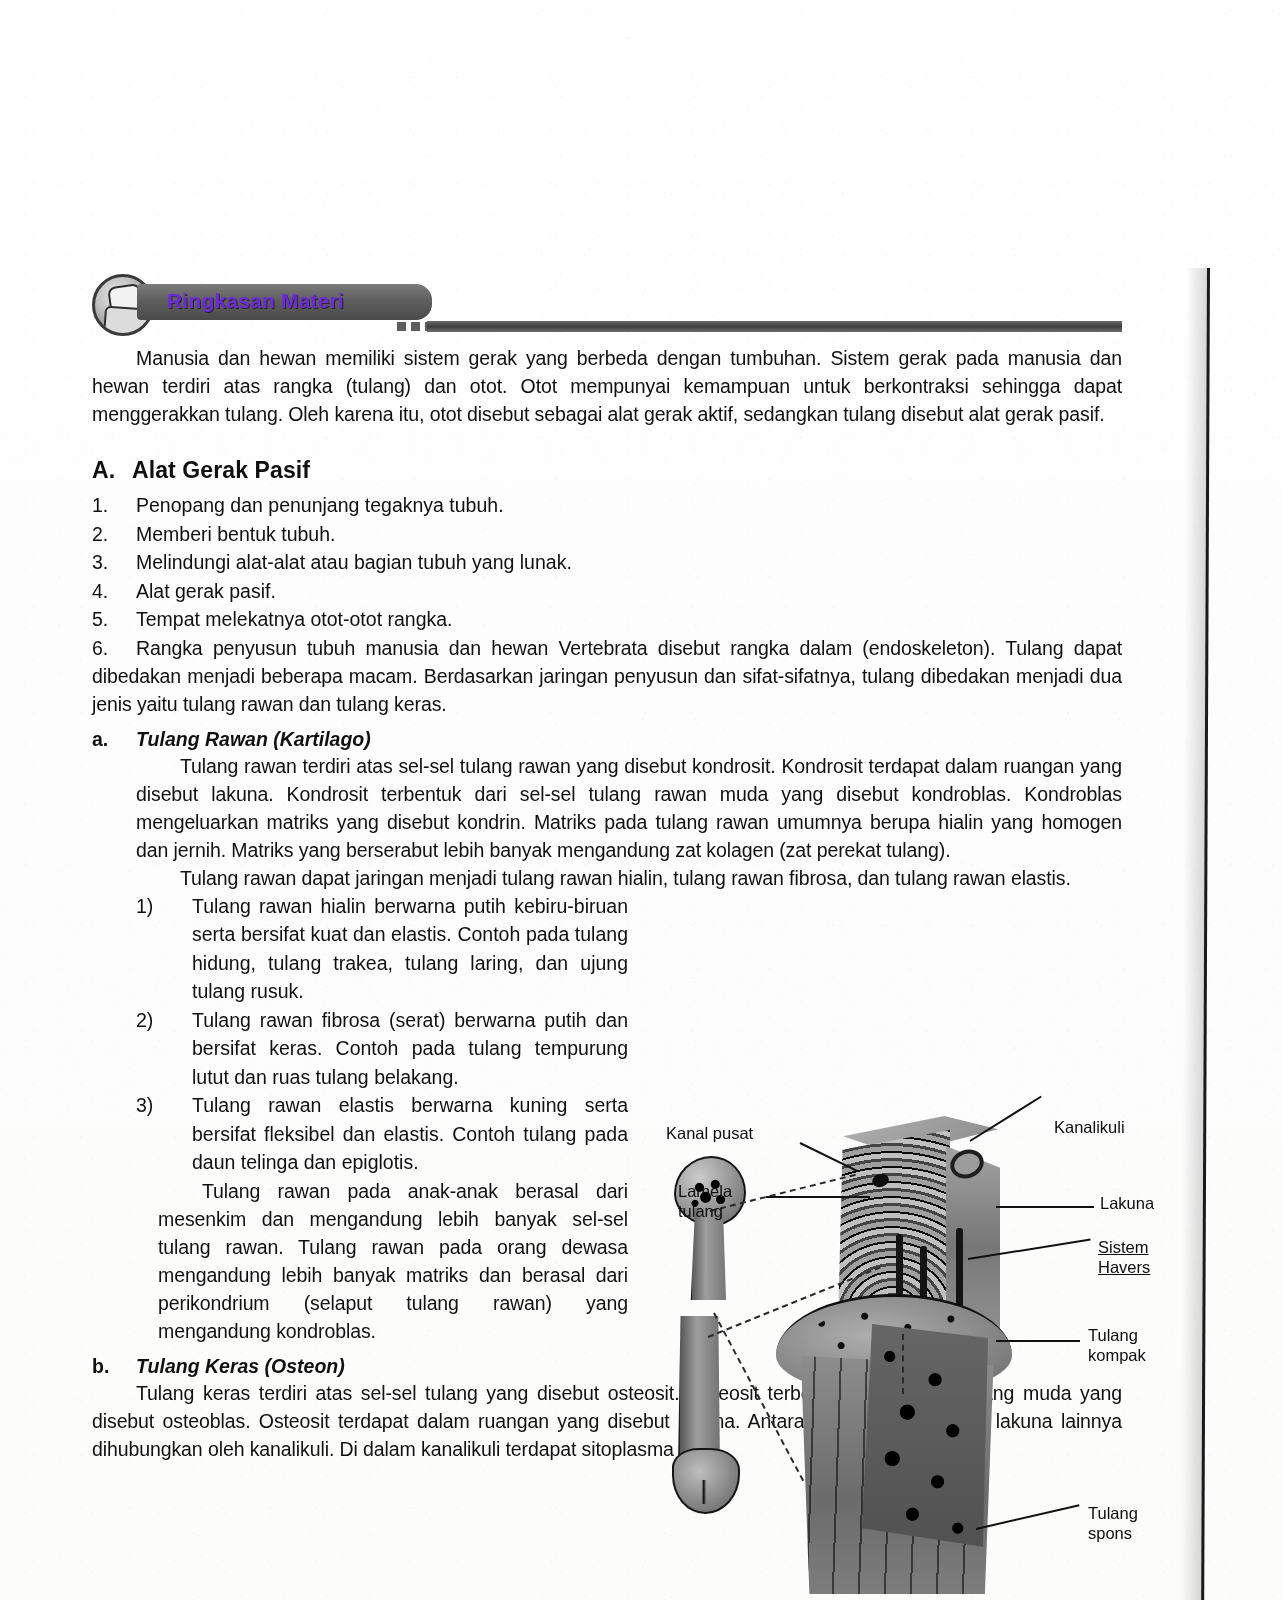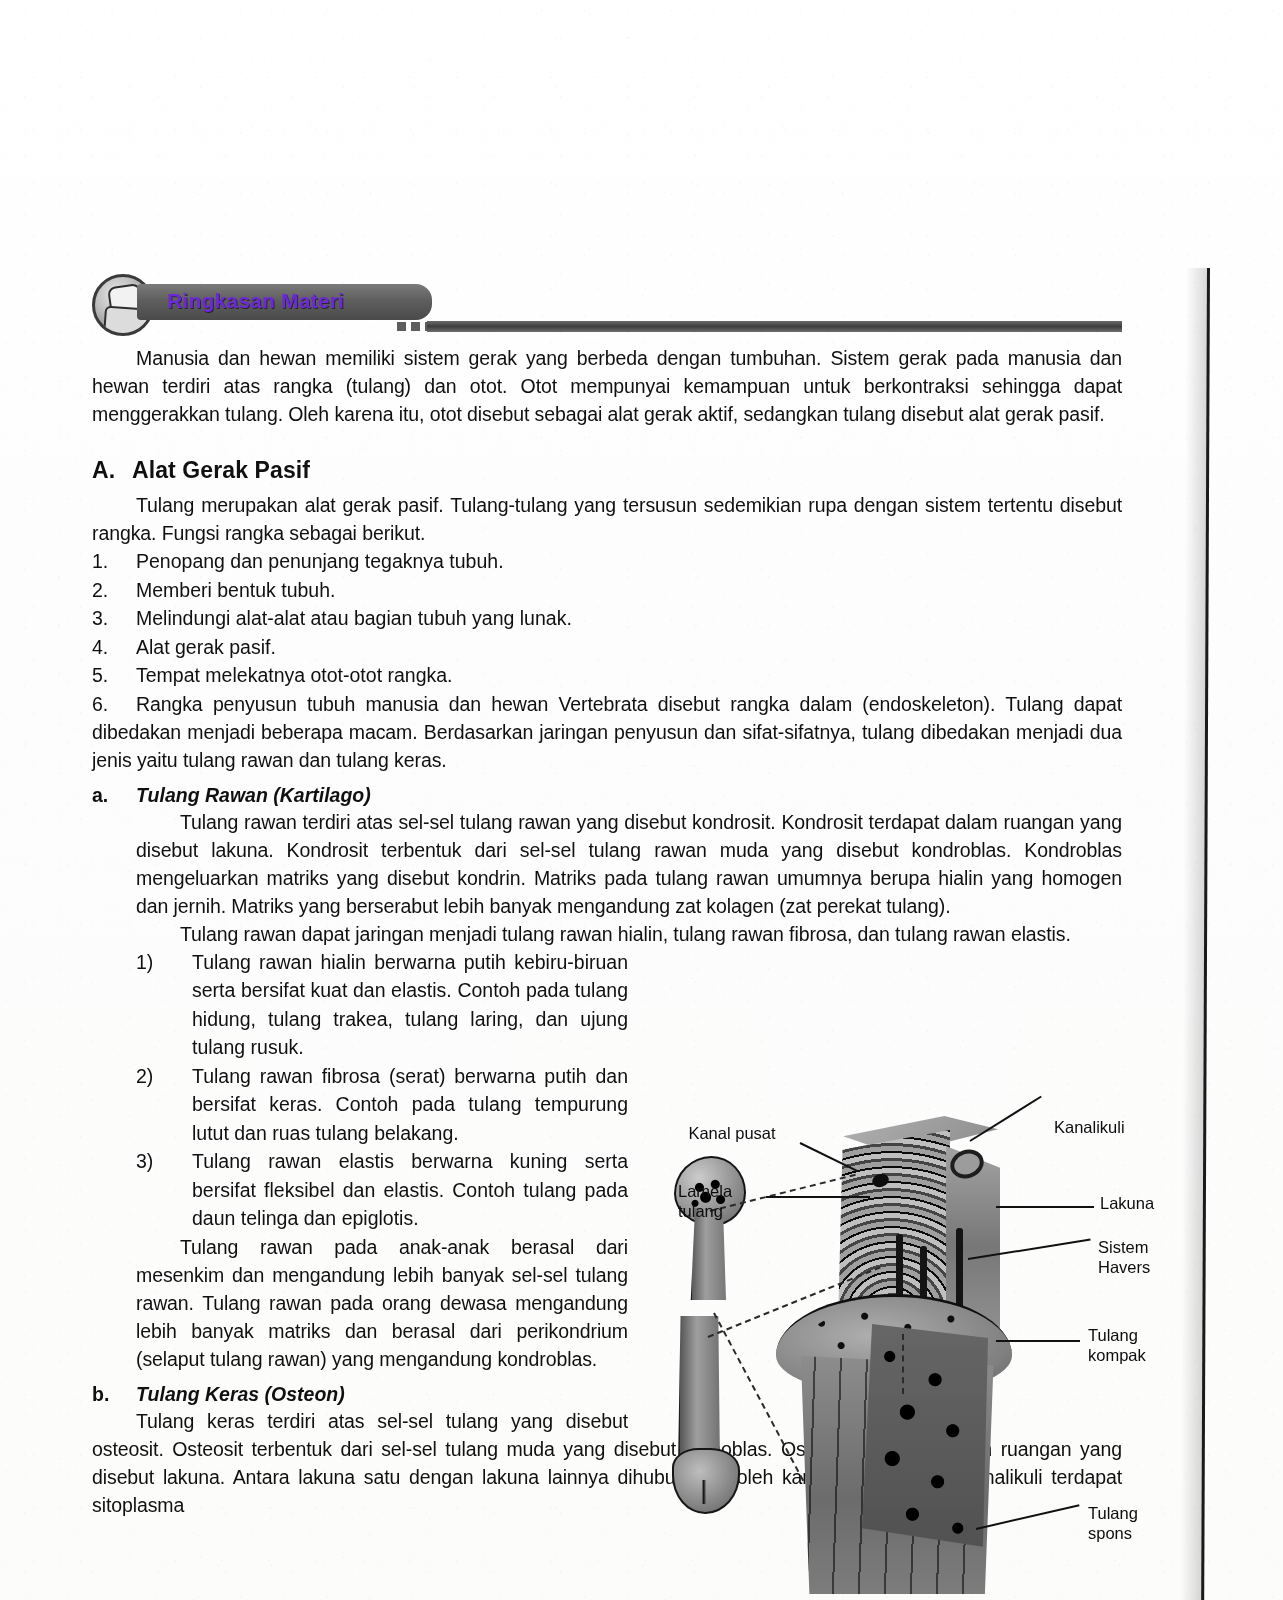--- a/index.html
+++ b/index.html
@@ -206,21 +206,21 @@
 
   
   #wrap-zone { position: relative; }
   #figure-float {
     float: right;
     width: 480px;
     height: 470px;
     shape-margin: 8px;
     margin: 6px 0 0 14px;
   }
-  .narrow { text-align: justify; }
+  .narrow { text-align: justify; margin-left: 22px; }
 
   
   #figure {
     position: absolute;
     left: 648px;
     top: 1098px;
     width: 560px;
     height: 510px;
   }
   .fig-label {
@@ -451,21 +451,20 @@
     <div class="banner-dashes"></div>
     <div class="banner-rule"></div>
   </div>
 
   <p class="para indent">Manusia dan hewan memiliki sistem gerak yang berbeda dengan tumbuhan. Sistem gerak pada manusia dan hewan terdiri atas rangka (tulang) dan otot. Otot mempunyai kemampuan untuk berkontraksi sehingga dapat menggerakkan tulang. Oleh karena itu, otot disebut sebagai alat gerak aktif, sedangkan tulang disebut alat gerak pasif.</p>
 
   <h2 class="sect">
     <span class="ltr">A.</span><span>Alat Gerak Pasif</span>
   </h2>
 
-  <p class="para indent">Tulang merupakan alat gerak pasif. Tulang-tulang yang tersusun sedemikian rupa dengan sistem tertentu disebut rangka. Fungsi rangka sebagai berikut.</p>
 
   <ul class="num-list">
     <li><span class="mk">1.</span><span>Penopang dan penunjang tegaknya tubuh.</span></li>
     <li><span class="mk">2.</span><span>Memberi bentuk tubuh.</span></li>
     <li><span class="mk">3.</span><span>Melindungi alat-alat atau bagian tubuh yang lunak.</span></li>
     <li><span class="mk">4.</span><span>Alat gerak pasif.</span></li>
     <li><span class="mk">5.</span><span>Tempat melekatnya otot-otot rangka.</span></li>
     <li><span class="mk">6.</span></li>
   </ul>
 
@@ -535,24 +534,24 @@
   <div class="dash-vert" style="left:254px; top:236px; height:60px;"></div>
 
   <div class="lead" style="left:152px; top:44px; width:64px; transform:rotate(26deg);"></div>
   <div class="lead" style="left:118px; top:98px; width:104px;"></div>
   <div class="lead" style="left:322px; top:42px; width:84px; transform:rotate(-32deg);"></div>
   <div class="lead" style="left:348px; top:108px; width:98px;"></div>
   <div class="lead" style="left:320px; top:160px; width:124px; transform:rotate(-9deg);"></div>
   <div class="lead" style="left:348px; top:242px; width:84px;"></div>
   <div class="lead" style="left:328px; top:430px; width:106px; transform:rotate(-13deg);"></div>
 
-  <div class="fig-label" style="left:18px; top:26px; text-align:center; width:132px;">Kanal pusat</div>
+  <div class="fig-label" style="left:18px; top:26px; text-align:left; width:132px;">Kanal pusat</div>
   <div class="fig-label" style="left:30px; top:84px; text-align:left; width:94px;">Lamela
 tulang</div>
   <div class="fig-label" style="left:406px; top:20px;">Kanalikuli</div>
   <div class="fig-label" style="left:452px; top:96px;">Lakuna</div>
-  <div class="fig-label" style="left:450px; top:140px;">Sistem
+  <div class="fig-label" style="left:450px; top:140px;text-decoration:underline;">Sistem
 Havers</div>
   <div class="fig-label" style="left:440px; top:228px;">Tulang
 kompak</div>
   <div class="fig-label" style="left:440px; top:406px;">Tulang
 spons</div>
 </div>
 
 </body></html>

